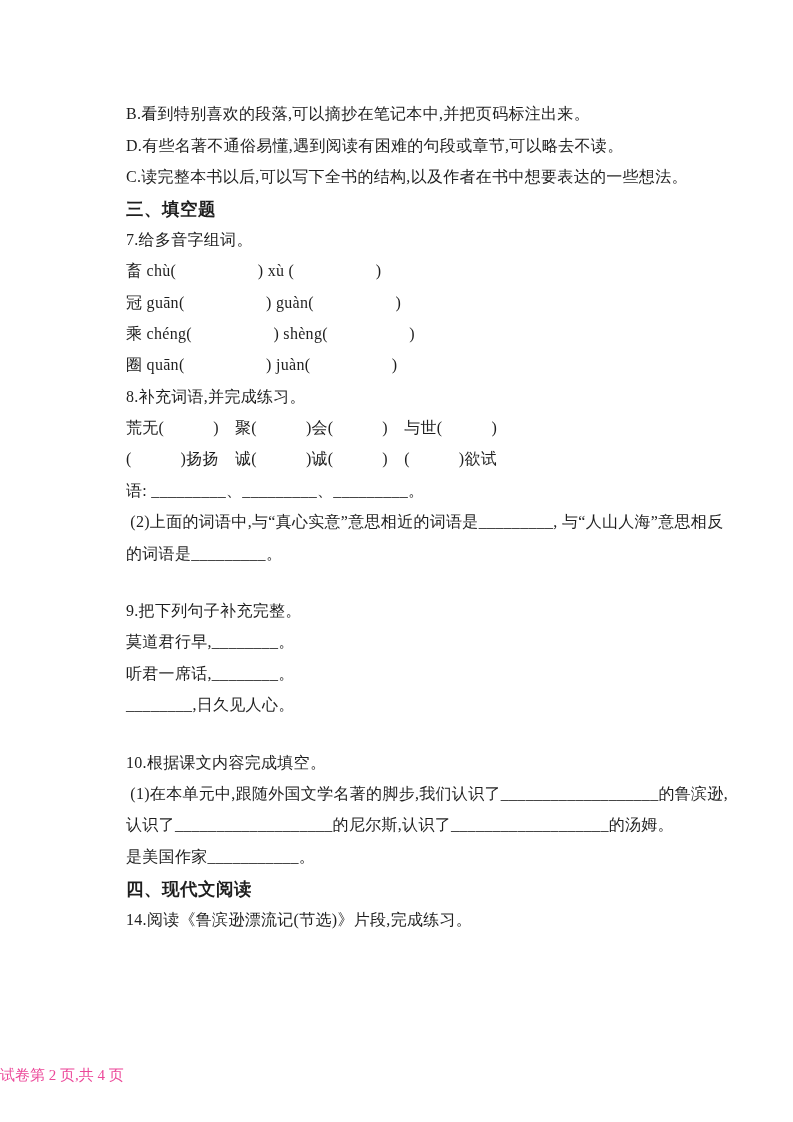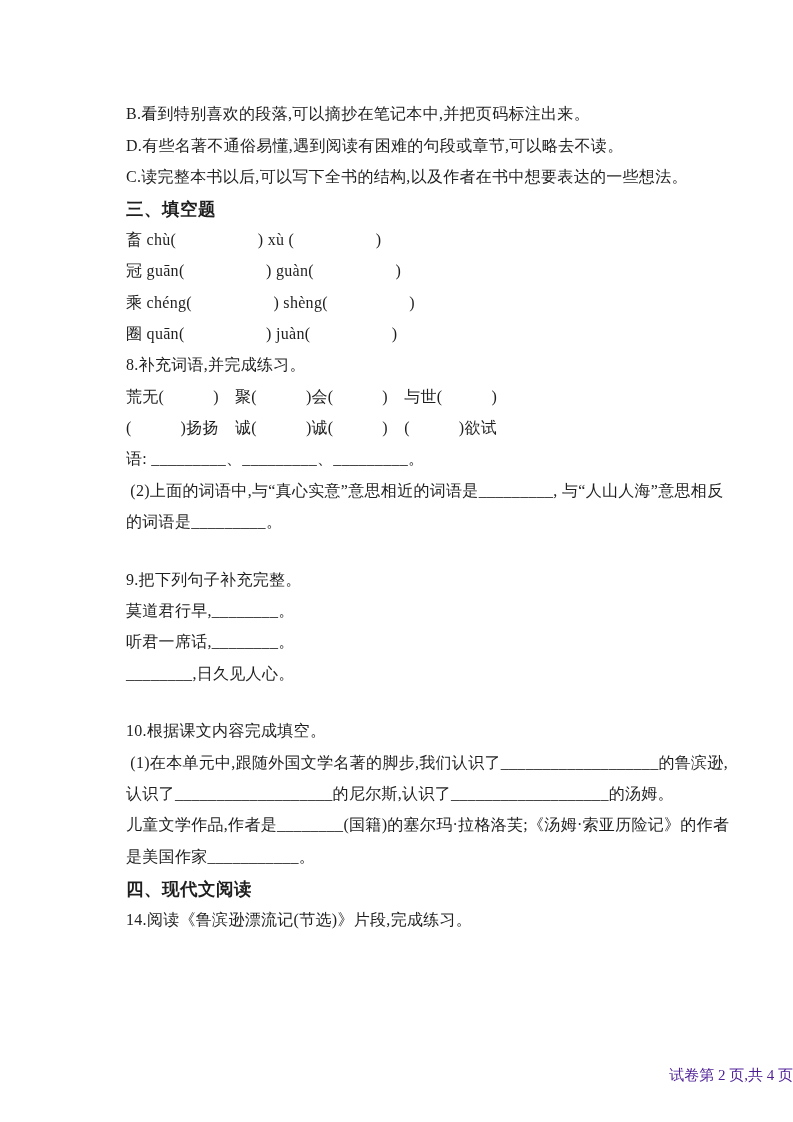--- a/index.html
+++ b/index.html
@@ -41,52 +41,52 @@
     letter-spacing: 0.5px;
   }
   .gap {
     height: 26px;
   }
   .footer {
     position: absolute;
     top: 1066px;
     left: 0;
     width: 100%;
-    text-align: right;
+    text-align: left;
     font-size: 15px;
-    color: #4c1d95;
+    color: #ec4899;
   }
 </style>
 </head>
 <body>
 
 <div class="page">
   <div class="content">
       <div class="line">B.看到特别喜欢的段落,可以摘抄在笔记本中,并把页码标注出来。</div>
       <div class="line">D.有些名著不通俗易懂,遇到阅读有困难的句段或章节,可以略去不读。</div>
       <div class="line">C.读完整本书以后,可以写下全书的结构,以及作者在书中想要表达的一些想法。</div>
       <div class="line heading">三、填空题</div>
+      <div class="line">7.给多音字组词。</div>
       <div class="line">畜 chù(　　　　　) xù (　　　　　)</div>
       <div class="line">冠 guān(　　　　　) guàn(　　　　　)</div>
       <div class="line">乘 chéng(　　　　　) shèng(　　　　　)</div>
       <div class="line">圈 quān(　　　　　) juàn(　　　　　)</div>
       <div class="line">8.补充词语,并完成练习。</div>
       <div class="line">荒无(　　　)　聚(　　　)会(　　　)　与世(　　　)</div>
       <div class="line">(　　　)扬扬　诚(　　　)诚(　　　)　(　　　)欲试</div>
       <div class="line">语: _________、_________、_________。</div>
       <div class="line"> (2)上面的词语中,与“真心实意”意思相近的词语是_________, 与“人山人海”意思相反</div>
       <div class="line">的词语是_________。</div>
       <div class="gap"></div>
       <div class="line">9.把下列句子补充完整。</div>
       <div class="line">莫道君行早,________。</div>
       <div class="line">听君一席话,________。</div>
       <div class="line">________,日久见人心。</div>
       <div class="gap"></div>
       <div class="line">10.根据课文内容完成填空。</div>
       <div class="line"> (1)在本单元中,跟随外国文学名著的脚步,我们认识了___________________的鲁滨逊,</div>
       <div class="line">认识了___________________的尼尔斯,认识了___________________的汤姆。</div>
-      <div class="line">儿童文学作品,作者是________(国籍)的塞尔玛·拉格洛芙;《汤姆·索亚历险记》的作者</div>
       <div class="line">是美国作家___________。</div>
       <div class="line heading">四、现代文阅读</div>
       <div class="line">14.阅读《鲁滨逊漂流记(节选)》片段,完成练习。</div>
     </div>
   <div class="footer">试卷第 2 页,共 4 页</div>
 </div>
 
 </body></html>

